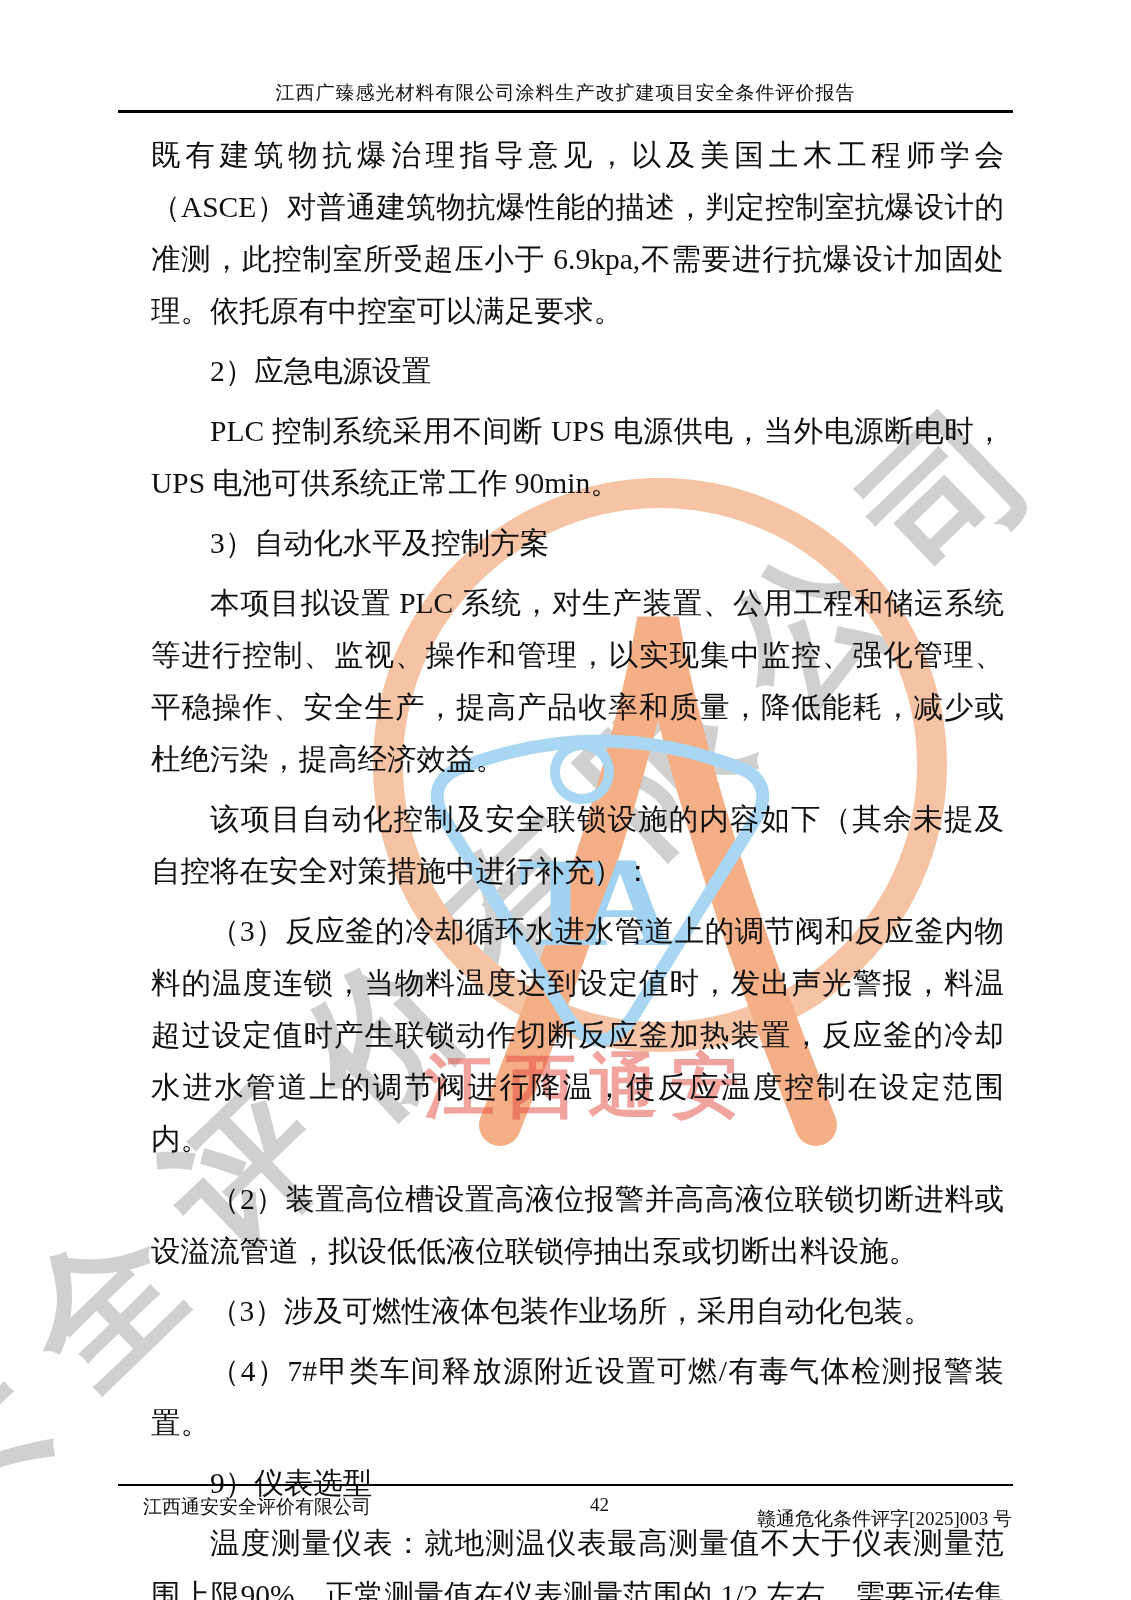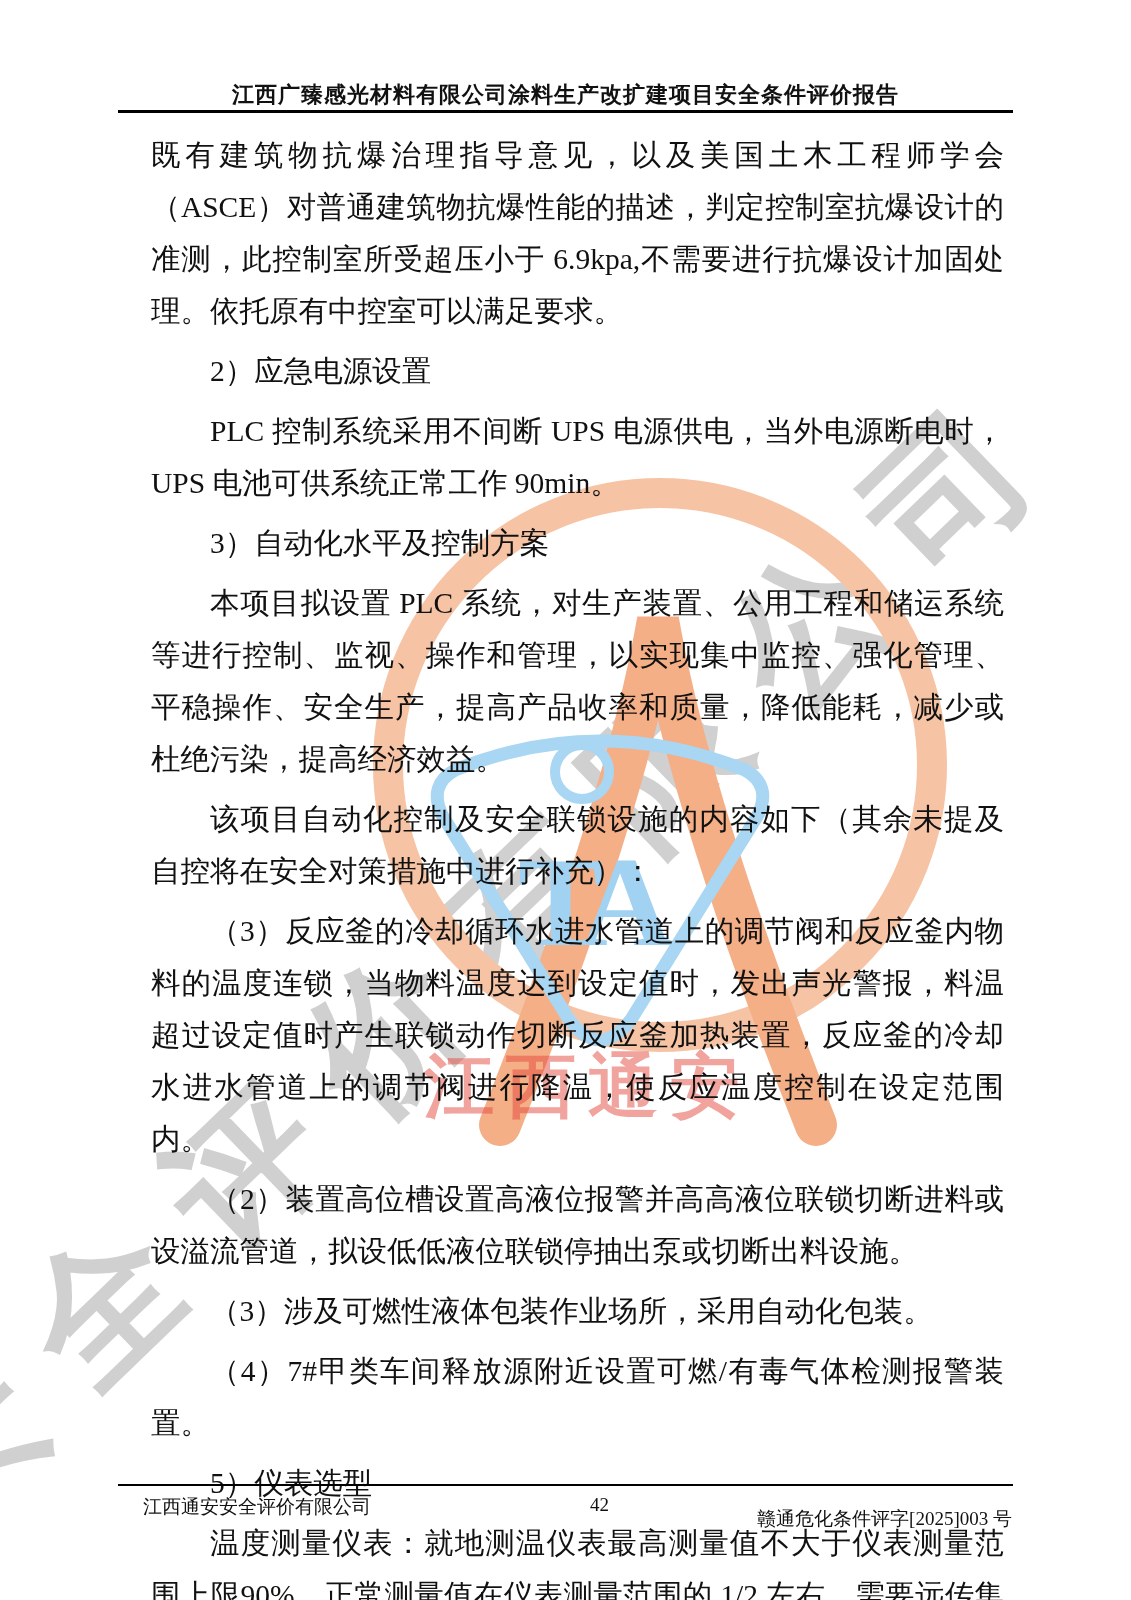--- a/index.html
+++ b/index.html
@@ -30,21 +30,21 @@
     font-size:70px;line-height:90px;font-weight:bold;
     letter-spacing:12px;
     color:rgba(228,72,62,0.5);
     white-space:nowrap;
     font-family:"Liberation Serif","DejaVu Serif",serif;
   }
   
   .content{position:absolute;inset:0;z-index:1;}
   .header-title{
     position:absolute;top:80px;left:0;width:100%;
-    text-align:center;font-size:22px;letter-spacing:1px;font-weight:bold;
+    text-align:center;font-size:19px;letter-spacing:1px;
   }
   .header-rule{position:absolute;top:110px;left:118px;width:895px;height:3px;background:#000;}
   .body-text{
     position:absolute;top:121px;left:143px;width:869px;
     font-size:29.5px;line-height:52px;
     text-align:justify;text-justify:inter-ideograph;
   }
   .body-text p{margin:8px;padding:0;}
   .body-text p.indent{text-indent:2em;}
   .footer-rule{position:absolute;top:1484px;left:118px;width:895px;height:2px;background:#000;}
@@ -81,21 +81,21 @@
       <p>既有建筑物抗爆治理指导意见，以及美国土木工程师学会（ASCE）对普通建筑物抗爆性能的描述，判定控制室抗爆设计的准测，此控制室所受超压小于 6.9kpa,不需要进行抗爆设计加固处理。依托原有中控室可以满足要求。</p>
       <p class="indent">2）应急电源设置</p>
       <p class="indent">PLC 控制系统采用不间断 UPS 电源供电，当外电源断电时，UPS 电池可供系统正常工作 90min。</p>
       <p class="indent">3）自动化水平及控制方案</p>
       <p class="indent">本项目拟设置 PLC 系统，对生产装置、公用工程和储运系统等进行控制、监视、操作和管理，以实现集中监控、强化管理、平稳操作、安全生产，提高产品收率和质量，降低能耗，减少或杜绝污染，提高经济效益。</p>
       <p class="indent">该项目自动化控制及安全联锁设施的内容如下（其余未提及自控将在安全对策措施中进行补充）：</p>
       <p class="indent">（3）反应釜的冷却循环水进水管道上的调节阀和反应釜内物料的温度连锁，当物料温度达到设定值时，发出声光警报，料温超过设定值时产生联锁动作切断反应釜加热装置，反应釜的冷却水进水管道上的调节阀进行降温，使反应温度控制在设定范围内。</p>
       <p class="indent">（2）装置高位槽设置高液位报警并高高液位联锁切断进料或设溢流管道，拟设低低液位联锁停抽出泵或切断出料设施。</p>
       <p class="indent">（3）涉及可燃性液体包装作业场所，采用自动化包装。</p>
       <p class="indent">（4）7#甲类车间释放源附近设置可燃/有毒气体检测报警装置。</p>
-      <p class="indent">5）仪表选型</p>
+      <p class="indent">9）仪表选型</p>
       <p class="indent">温度测量仪表：就地测温仪表最高测量值不大于仪表测量范围上限90%，正常测量值在仪表测量范围的 1/2 左右，需要远传集中控制的检测点选用防腐热电阻（爆炸区域内采用隔爆型），就地测量选用双金属温度计，其中在设备上安装、或者有腐蚀的介质选用法兰安装方式，在管道上安装的一般介质选用螺纹安装方式，对中、低压介质选用钢管直型保护套管；对于</p>
     </div>
 
     <div class="footer-rule"></div>
     <div class="footer">
       <span class="f-left">江西通安安全评价有限公司</span>
       <span class="f-center">42</span>
       <span class="f-right">赣通危化条件评字[2025]003 号</span>
     </div>
 

